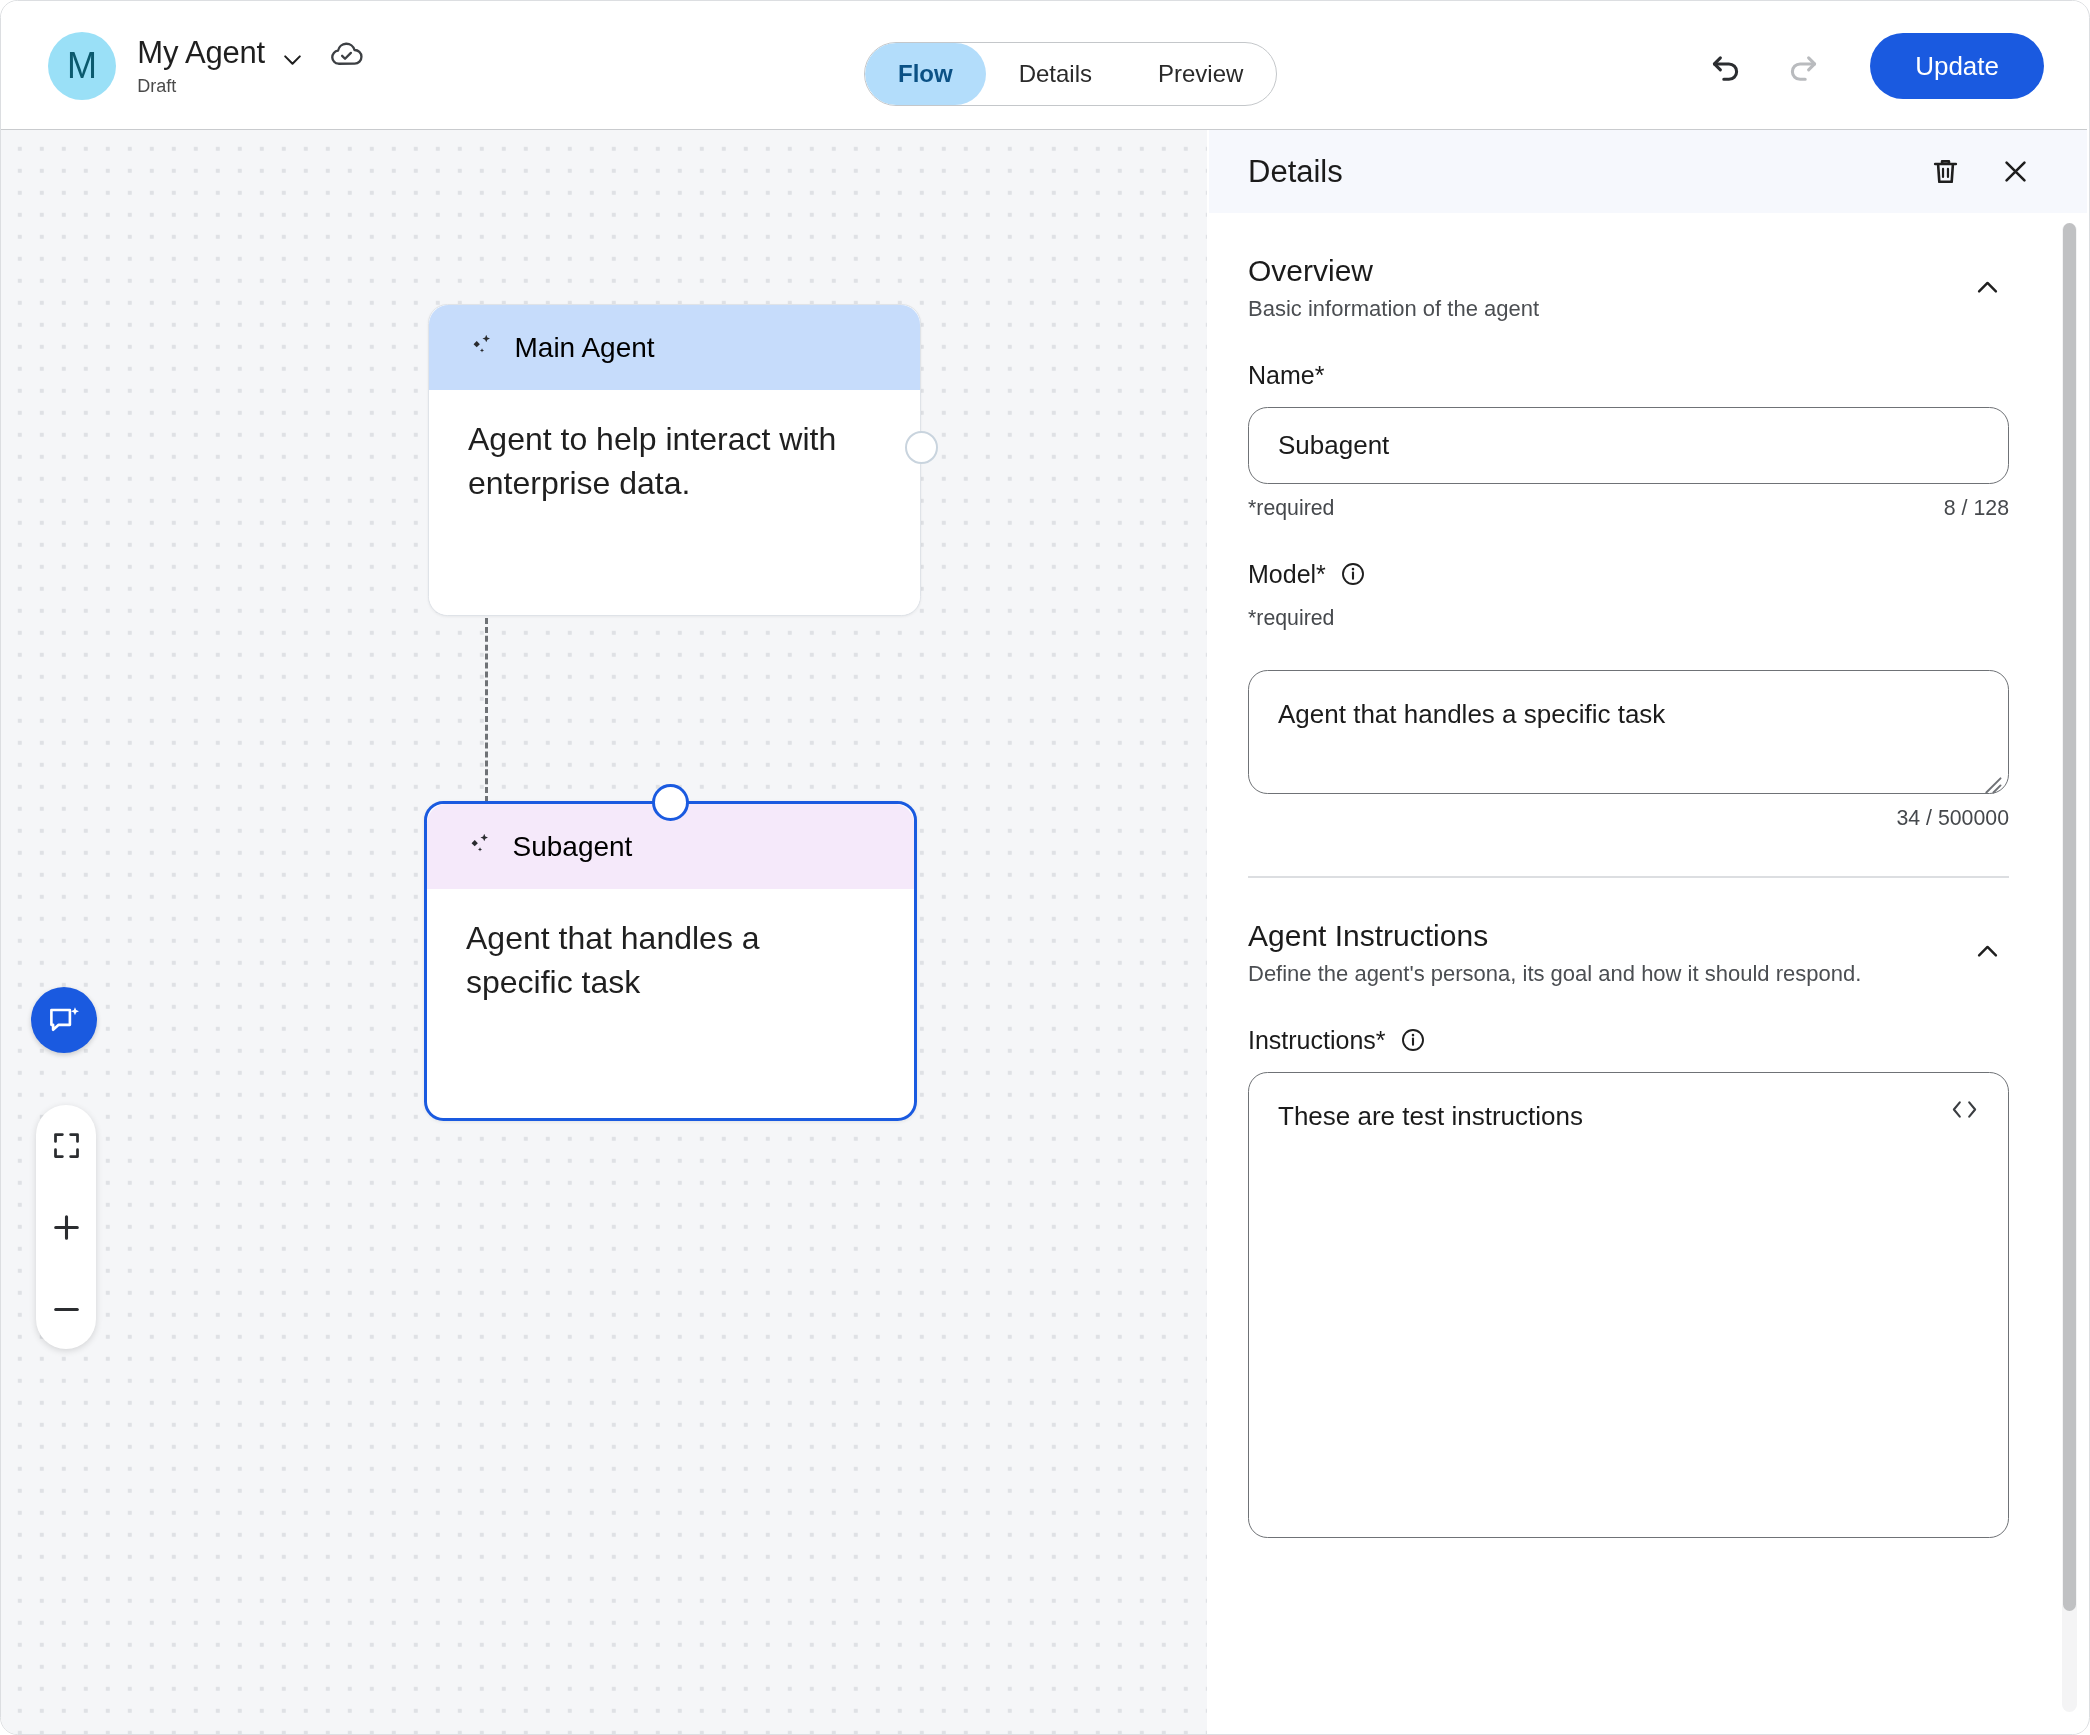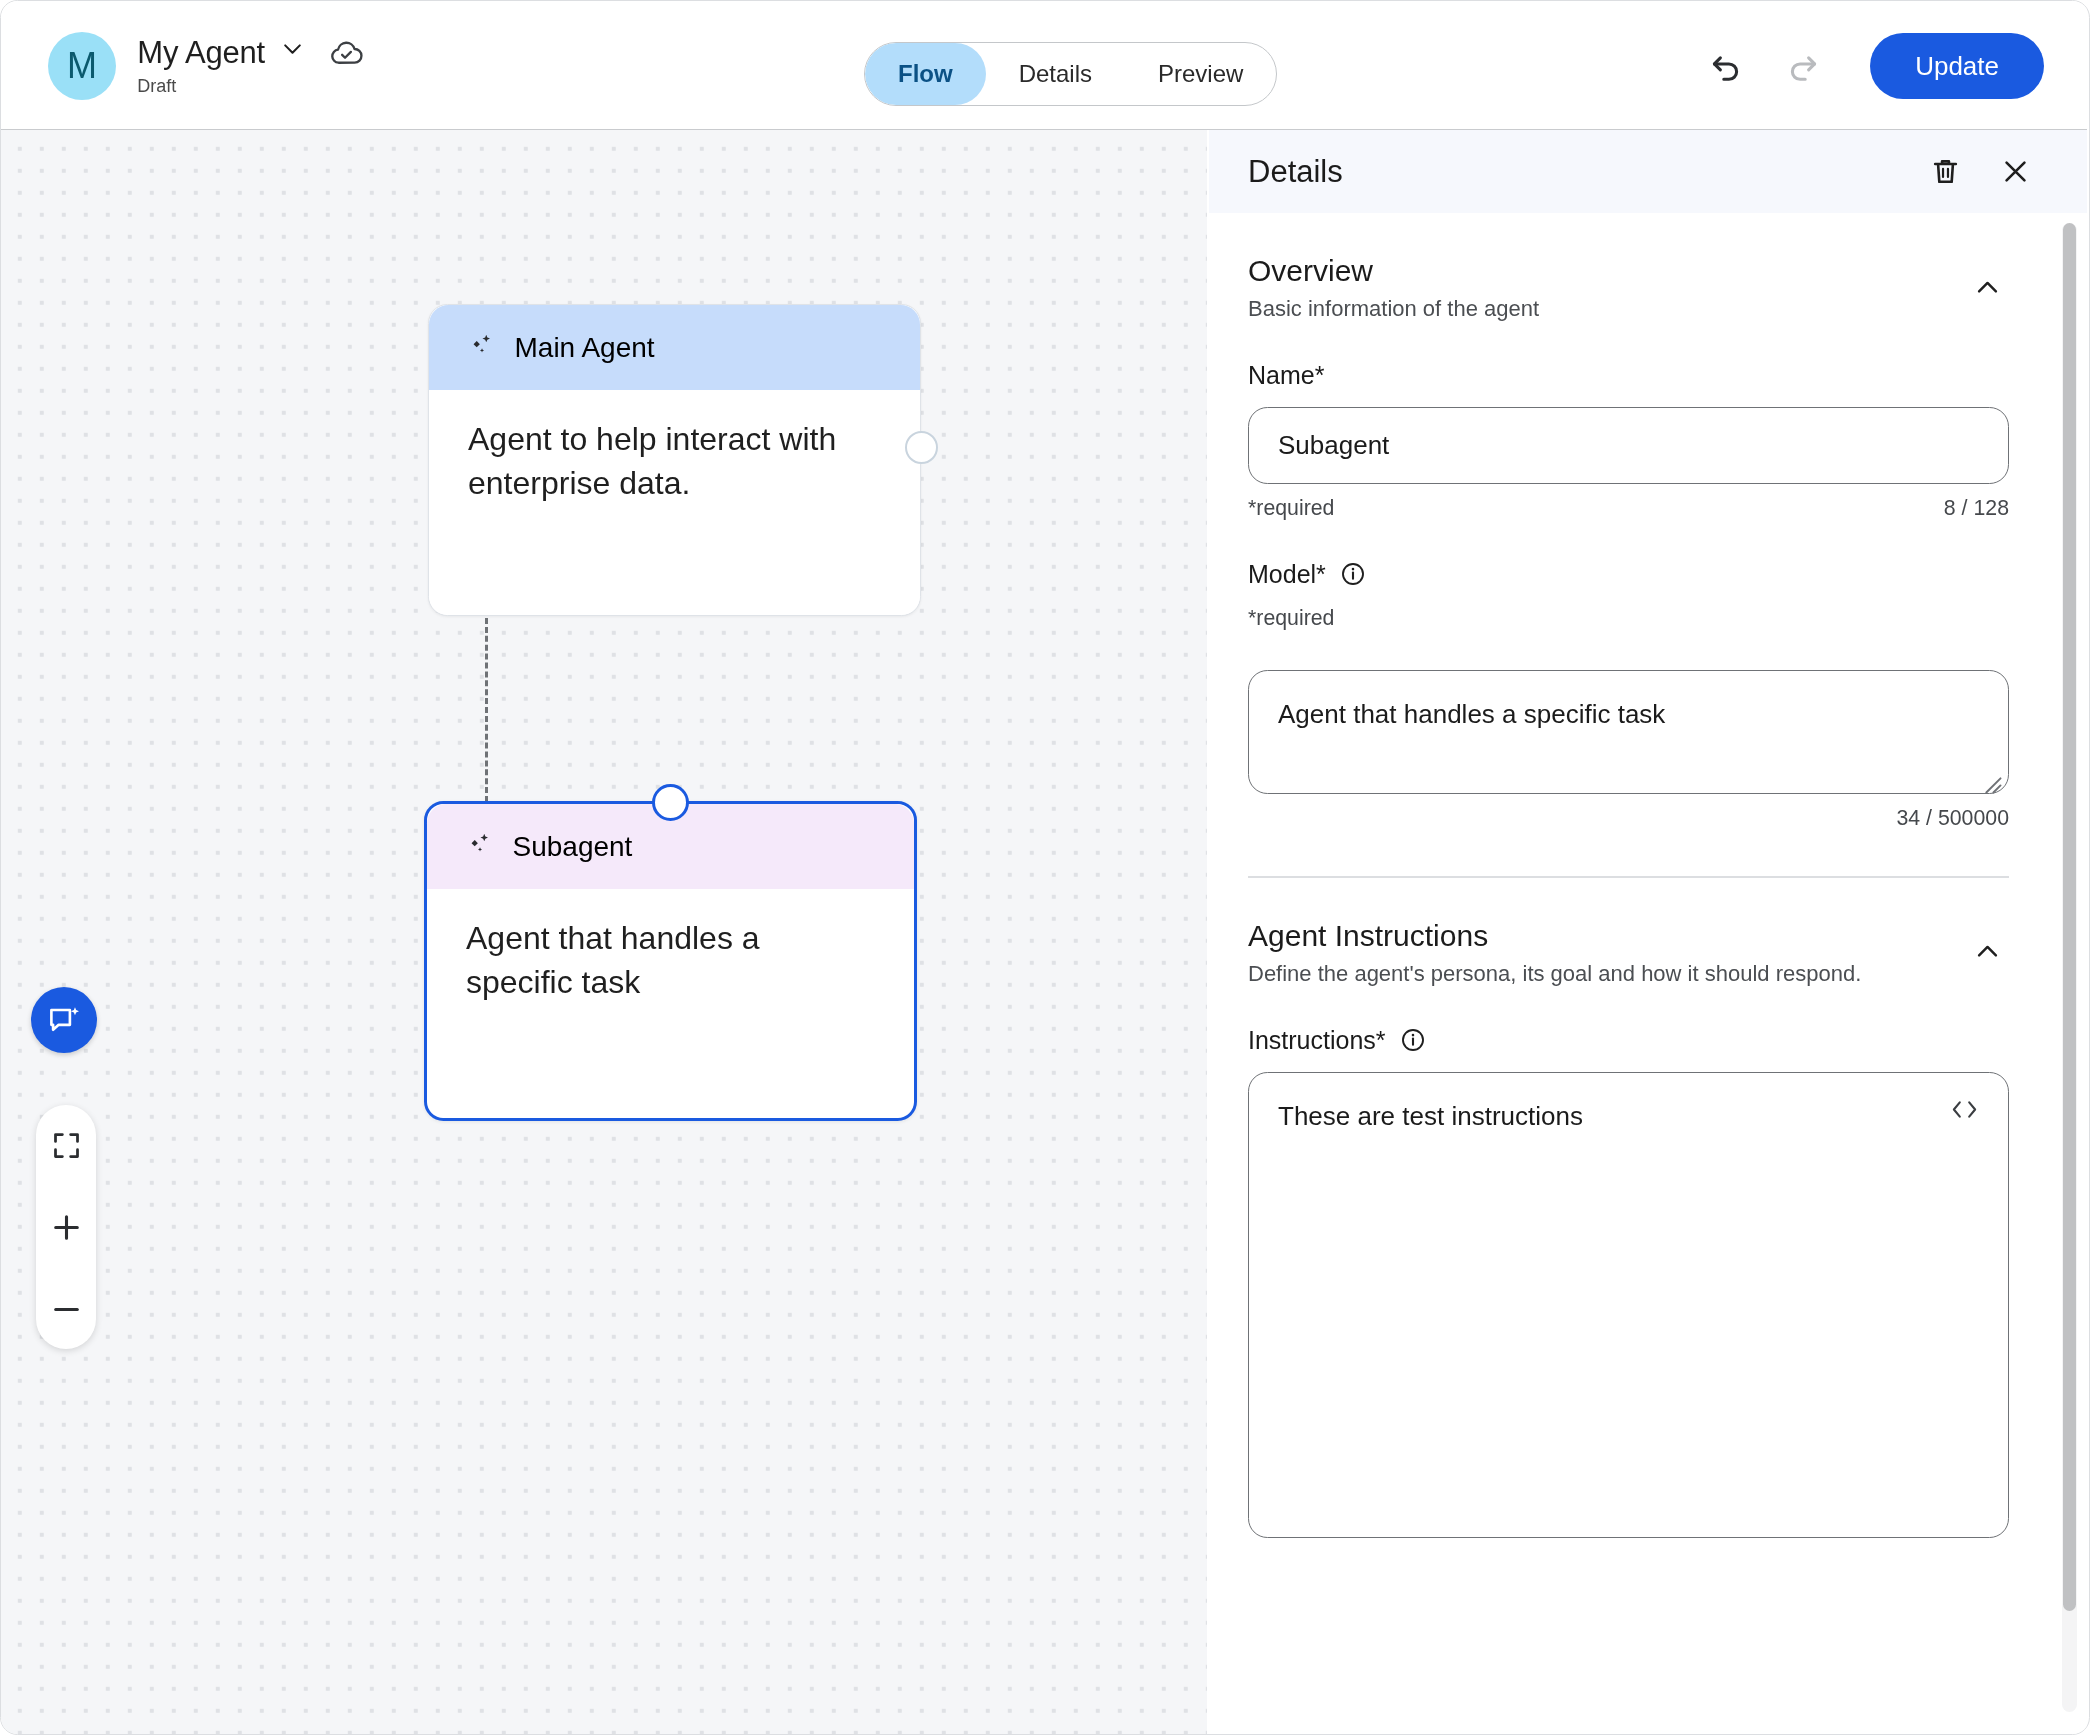--- a/index.html
+++ b/index.html
@@ -40,21 +40,21 @@
   .avatar {
     width: 68px; height: 68px;
     border-radius: 50%;
     background: #9ae0f7;
     color: #0b5a6e;
     font-size: 36px;
     display: flex; align-items: center; justify-content: center;
     font-family: "Liberation Sans", sans-serif;
   }
   .brand-text { margin-left: 21.3px; }
-  .brand-title-row { display: flex; align-items: flex-start; gap: 15.5px; }
+  .brand-title-row { display: flex; align-items: flex-end; gap: 15.5px; }
   .brand-title {
     font-size: 31px;
     color: #1f1f1f;
     font-weight: 400;
     letter-spacing: -0.2px;
   }
   .chev-down {
     width: 25px; height: 25px;
     position: relative; top: 1.9px;
   }

